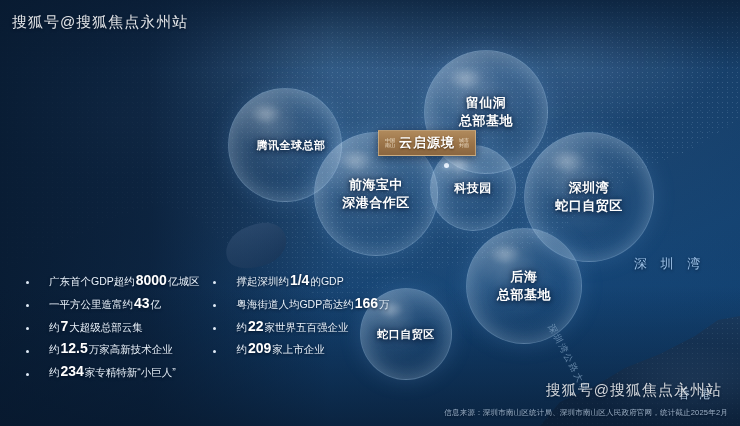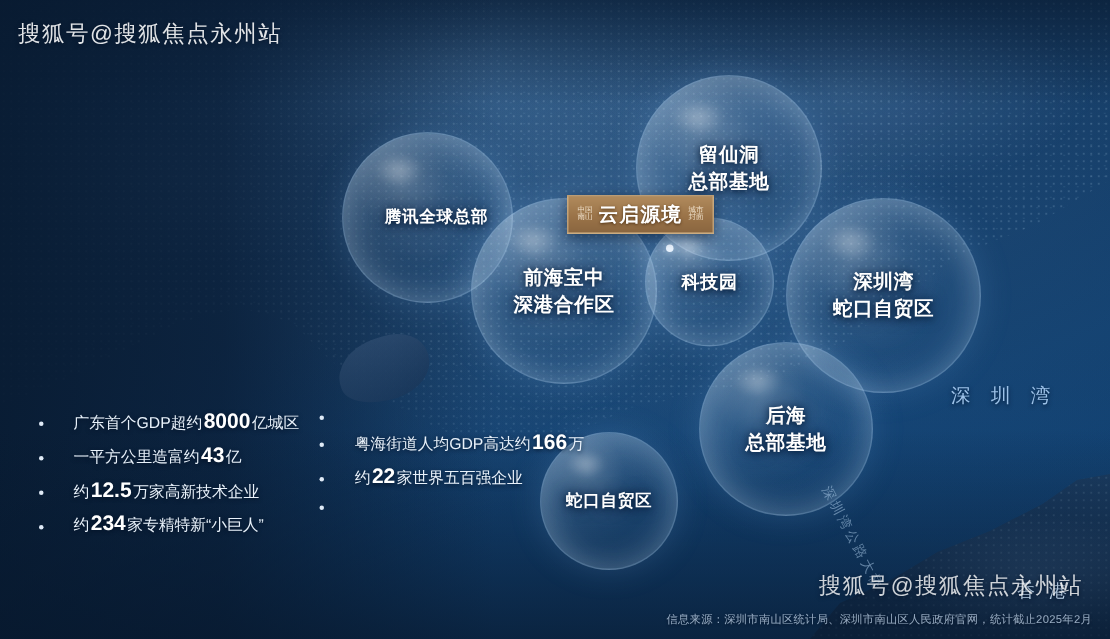--- a/index.html
+++ b/index.html
@@ -277,41 +277,47 @@
         <div class="li">
           <span class="dot"></span>
           <span><span>广东首个GDP超约</span><span class="num">8000</span><span>亿城区</span></span>
         </div>
         <div class="li">
           <span class="dot"></span>
           <span><span>一平方公里造富约</span><span class="num">43</span><span>亿</span></span>
         </div>
         <div class="li">
           <span class="dot"></span>
+          <span><span>约</span><span class="num">7</span><span>大超级总部云集</span></span>
+        </div>
+        <div class="li">
+          <span class="dot"></span>
           <span><span>约</span><span class="num">12.5</span><span>万家高新技术企业</span></span>
         </div>
         <div class="li">
           <span class="dot"></span>
           <span><span>约</span><span class="num">234</span><span>家专精特新“小巨人”</span></span>
         </div>
       </div>
       <div class="col col-b">
         <div class="li">
           <span class="dot"></span>
+          <span><span>撑起深圳约</span><span class="num">1/4</span><span>的GDP</span></span>
         </div>
         <div class="li">
           <span class="dot"></span>
           <span><span>粤海街道人均GDP高达约</span><span class="num">166</span><span>万</span></span>
         </div>
         <div class="li">
           <span class="dot"></span>
           <span><span>约</span><span class="num">22</span><span>家世界五百强企业</span></span>
         </div>
         <div class="li">
           <span class="dot"></span>
+          <span><span>约</span><span class="num">209</span><span>家上市企业</span></span>
         </div>
       </div>
     </div>
   </div>
 
   <div class="source">信息来源：深圳市南山区统计局、深圳市南山区人民政府官网，统计截止2025年2月</div>
 
 </div>
 
 </body></html>

